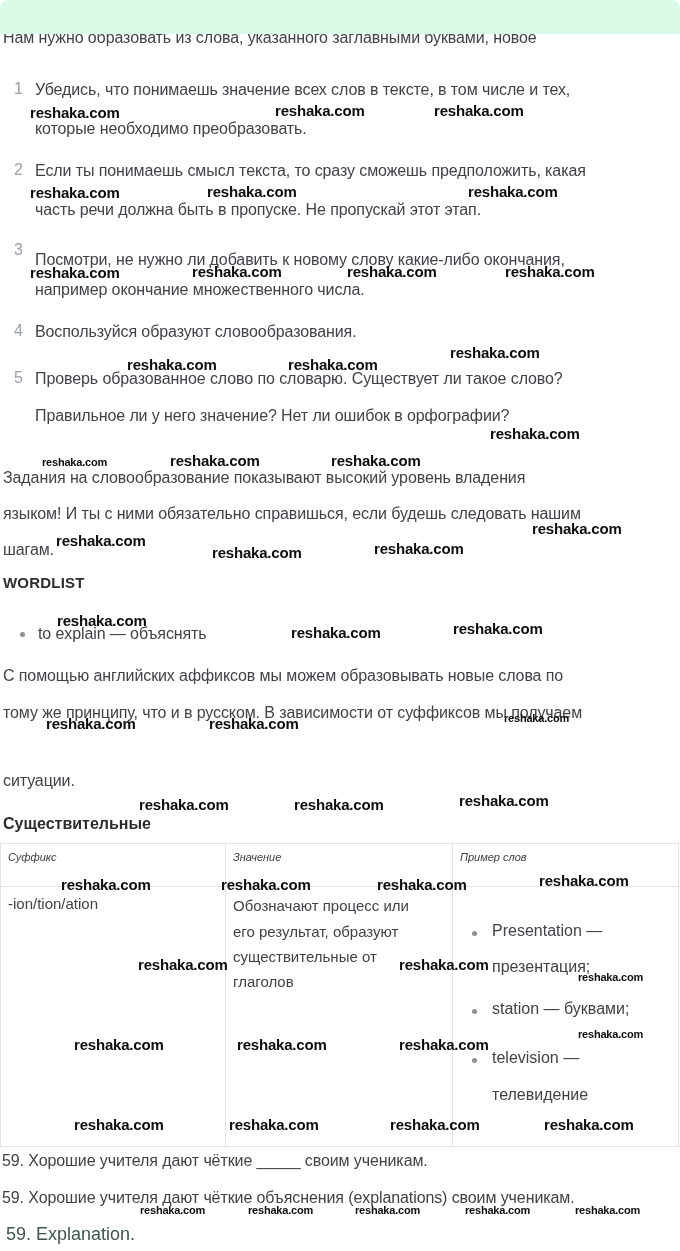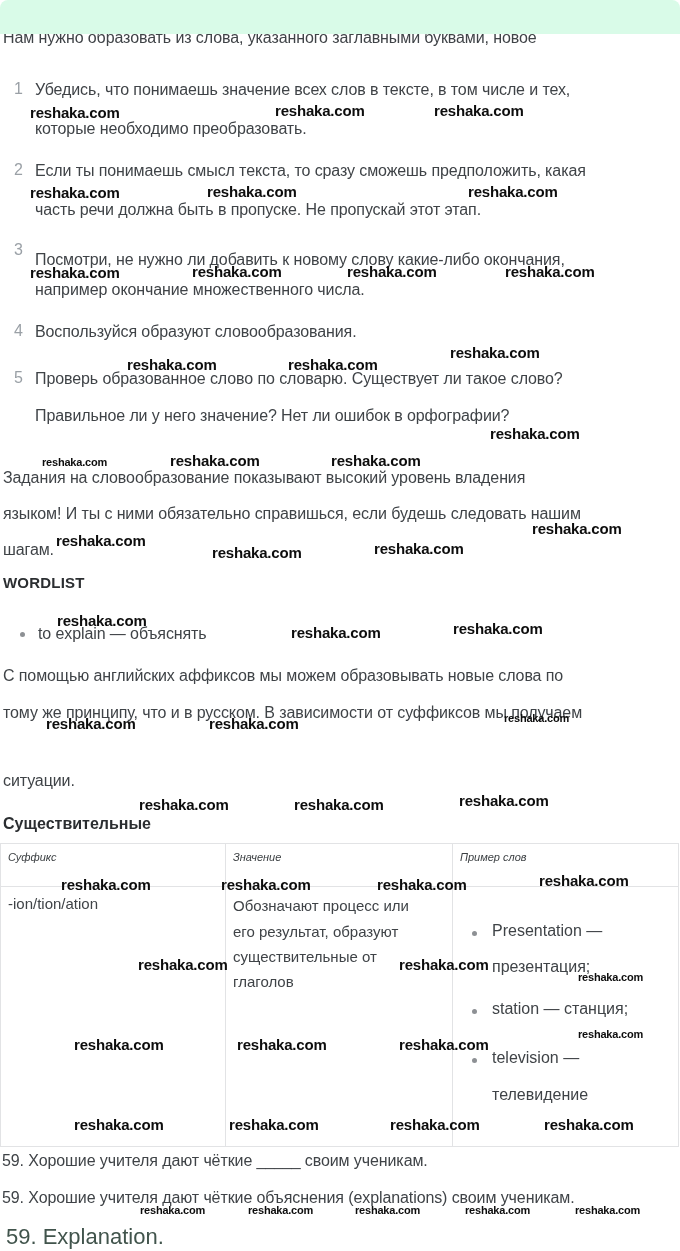--- a/index.html
+++ b/index.html
@@ -14,21 +14,21 @@
   .wm-top{position:absolute;font-size:17px;font-weight:700;color:#f5a83a;letter-spacing:0.4px;
           -webkit-text-stroke:1px #3d3fae;text-shadow:0 0 1px #3d3fae;}
   .heading{position:absolute;font-size:15px;font-weight:700;color:#2b2e31;letter-spacing:0.2px;}
   .heading-lg{position:absolute;font-size:16px;font-weight:700;color:#2b2e31;}
   .dot{position:absolute;width:5px;height:5px;border-radius:50%;background:#8d9094;}
   .tborder{position:absolute;background:#e2e3e5;}
   .th{position:absolute;font-size:11px;font-style:italic;color:#3c4043;white-space:nowrap;}
   .td{position:absolute;font-size:15px;color:#3f4347;white-space:nowrap;}
   .td16{position:absolute;font-size:16px;color:#3f4347;white-space:nowrap;}
   #answer-band{position:absolute;left:0;top:1217;width:680px;height:34px;background:#d9fbe8;border-radius:8px 8px 0 0;}
-  .final-ln{position:absolute;font-size:22px;color:#41544c;font-weight:400;white-space:nowrap;}
+  .final-ln{position:absolute;font-size:18px;color:#41544c;font-weight:400;white-space:nowrap;}
 </style>
 </head>
 <body>
 
 <div id="page">
 
   <span class="wm-top" style="left:283px;top:3px;">reshaka.com</span>
 
   <span class="ln" style="left:3px;top:28px;">Нам нужно образовать из слова, указанного заглавными буквами, новое</span>
 
@@ -82,21 +82,21 @@
   <span class="td" style="left:233px;top:897px;">Обозначают процесс или</span>
   <span class="td" style="left:233px;top:923px;">его результат, образуют</span>
   <span class="td" style="left:233px;top:948px;">существительные от</span>
   <span class="td" style="left:233px;top:973px;">глаголов</span>
 
   <span class="dot" style="left:472px;top:931px;"></span>
   <span class="td16" style="left:492px;top:922px;">Presentation —</span>
   <span class="td16" style="left:492px;top:958px;">презентация;</span>
 
   <span class="dot" style="left:472px;top:1009px;"></span>
-  <span class="td16" style="left:492px;top:1000px;">station — станция;</span>
+  <span class="td16" style="left:492px;top:1000px;">station — буквами;</span>
 
   <span class="dot" style="left:472px;top:1058px;"></span>
   <span class="td16" style="left:492px;top:1049px;">television —</span>
   <span class="td16" style="left:492px;top:1086px;">телевидение</span>
 
   <span class="ln" style="left:2px;top:1151px;">59. Хорошие учителя дают чёткие _____ своим ученикам.</span>
   <span class="ln" style="left:2px;top:1188px;"><span>59. Хорошие учителя дают чёткие объяснения </span><span class="bold">(explanations)</span><span> своим ученикам.</span></span>
 
   <div id="answer-band"></div>
   <span class="final-ln" style="left:6px;top:1224px;">59. Explanation.</span>

